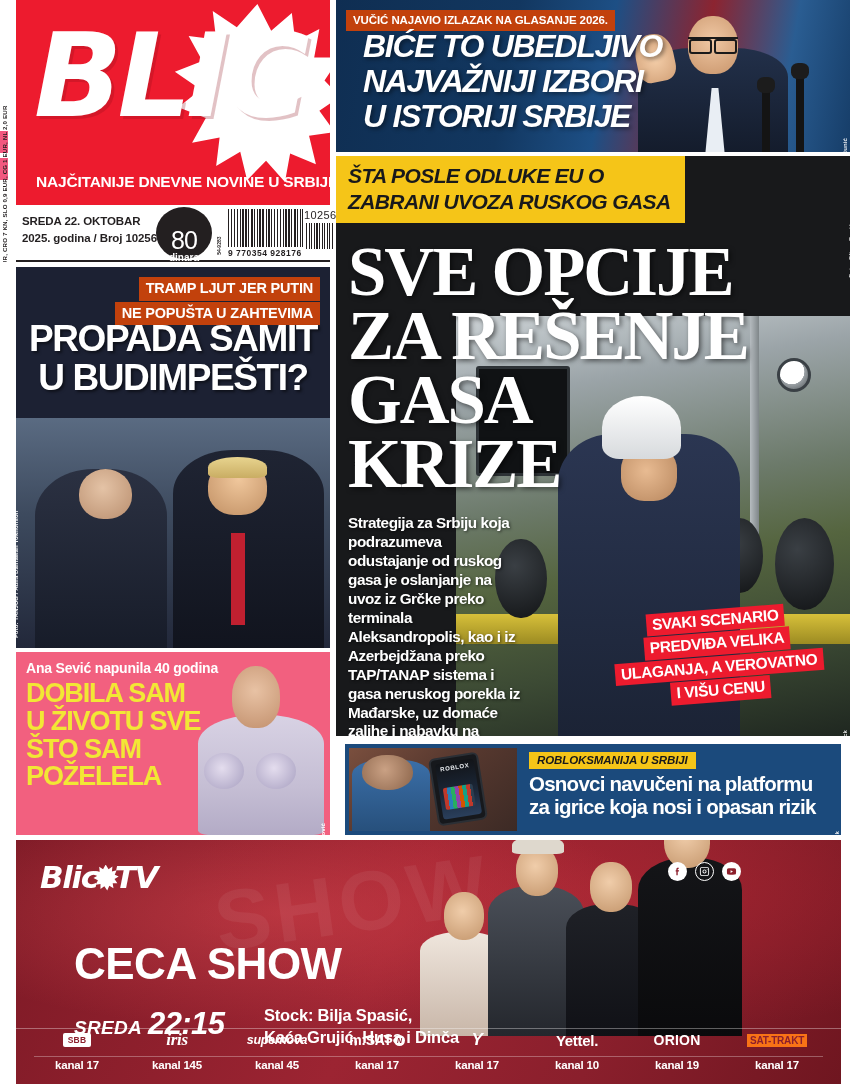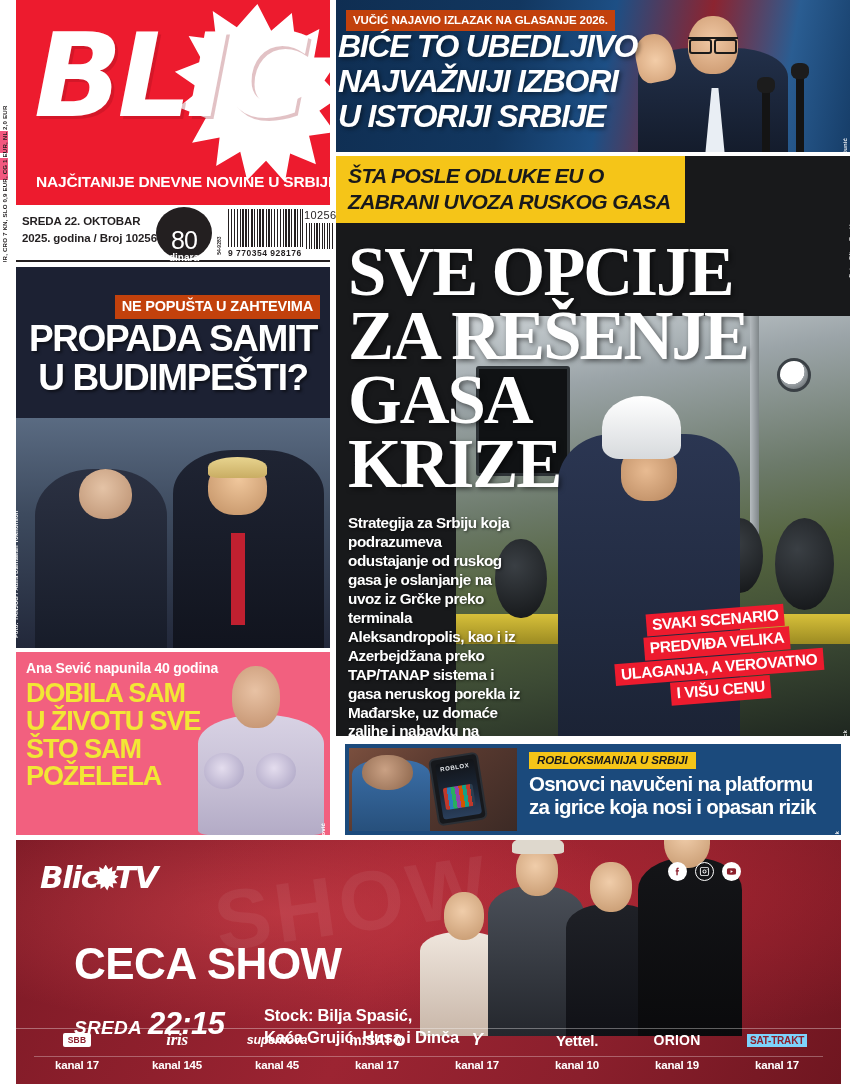--- a/index.html
+++ b/index.html
@@ -446,21 +446,21 @@
     position: absolute;
     left: 10px; top: 10px;
   }
   .vucic-kicker .kicker-red {
     font-size: 11.5px;
     padding: 2px 7px 3px 7px;
     letter-spacing: -0.1px;
   }
   .vucic-head-text {
     position: absolute;
-    left: 2px; top: 29px;
+    left: 27px; top: 29px;
     width: 340px;
     color: #ffffff;
     font-weight: 900;
     font-style: italic;
     font-size: 32px;
     line-height: 1.1;
     letter-spacing: -1.3px;
     text-shadow: 2px 2px 4px rgba(0,0,0,0.45);
   }
   .vucic-credit {
@@ -939,21 +939,21 @@
     font-size: 7px;
     line-height: 11px;
     margin-left: 2px;
     vertical-align: super;
     font-weight: 900;
   }
   .chan.pjv .logo { font-size: 17px; font-weight: 900; font-style: italic; }
   .chan.yettel .logo { font-size: 15px; font-weight: 800; }
   .chan.orion .logo { font-size: 14px; font-weight: 800; letter-spacing: 0.2px; }
   .chan.sattrakt .logo span {
-    background: #7dd3fc;
+    background: #f97316;
     color: #8d1f2c;
     font-size: 10px;
     font-weight: 900;
     padding: 1px 3px;
     letter-spacing: -0.2px;
   }
 </style>
 </head>
 <body>
 
@@ -995,21 +995,21 @@
   <div class="story-putin">
     <div class="putin-photo">
       <div class="putin-figL"></div>
       <div class="putin-figR"></div>
       <div class="putin-headL"></div>
       <div class="putin-headR"></div>
       <div class="putin-hair"></div>
       <div class="putin-tie"></div>
     </div>
     <div class="putin-kickers">
-      <br>
+      <span class="kicker-red">TRAMP LJUT JER PUTIN</span><br>
       <span class="kicker-red">NE POPUŠTA U ZAHTEVIMA</span>
     </div>
     <div class="putin-head">
       <span>PROPADA SAMIT</span><br>
       <span>U BUDIMPEŠTI?</span>
     </div>
     <div class="photo-credit putin-credit">Foto: TANJUG / Aulia Damawan Yokhonson</div>
   </div>
 
   <div class="story-ana">

